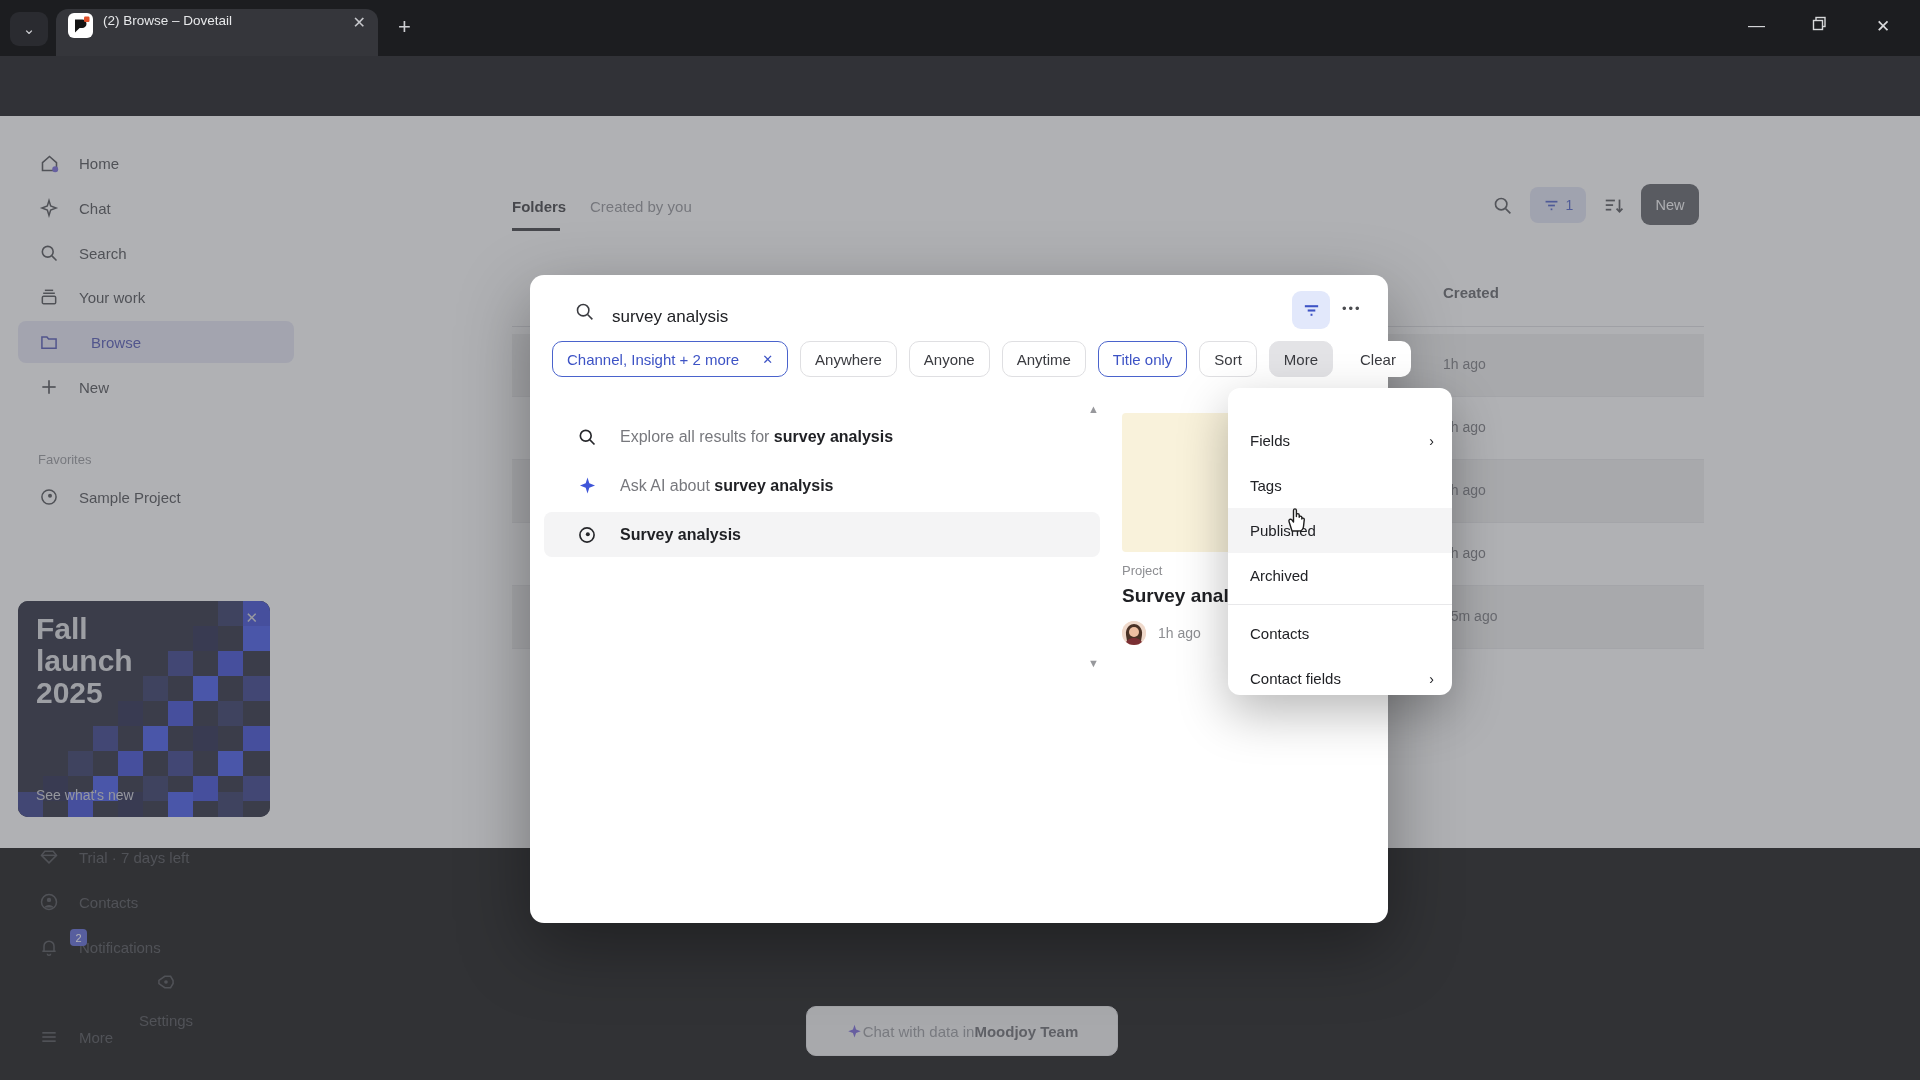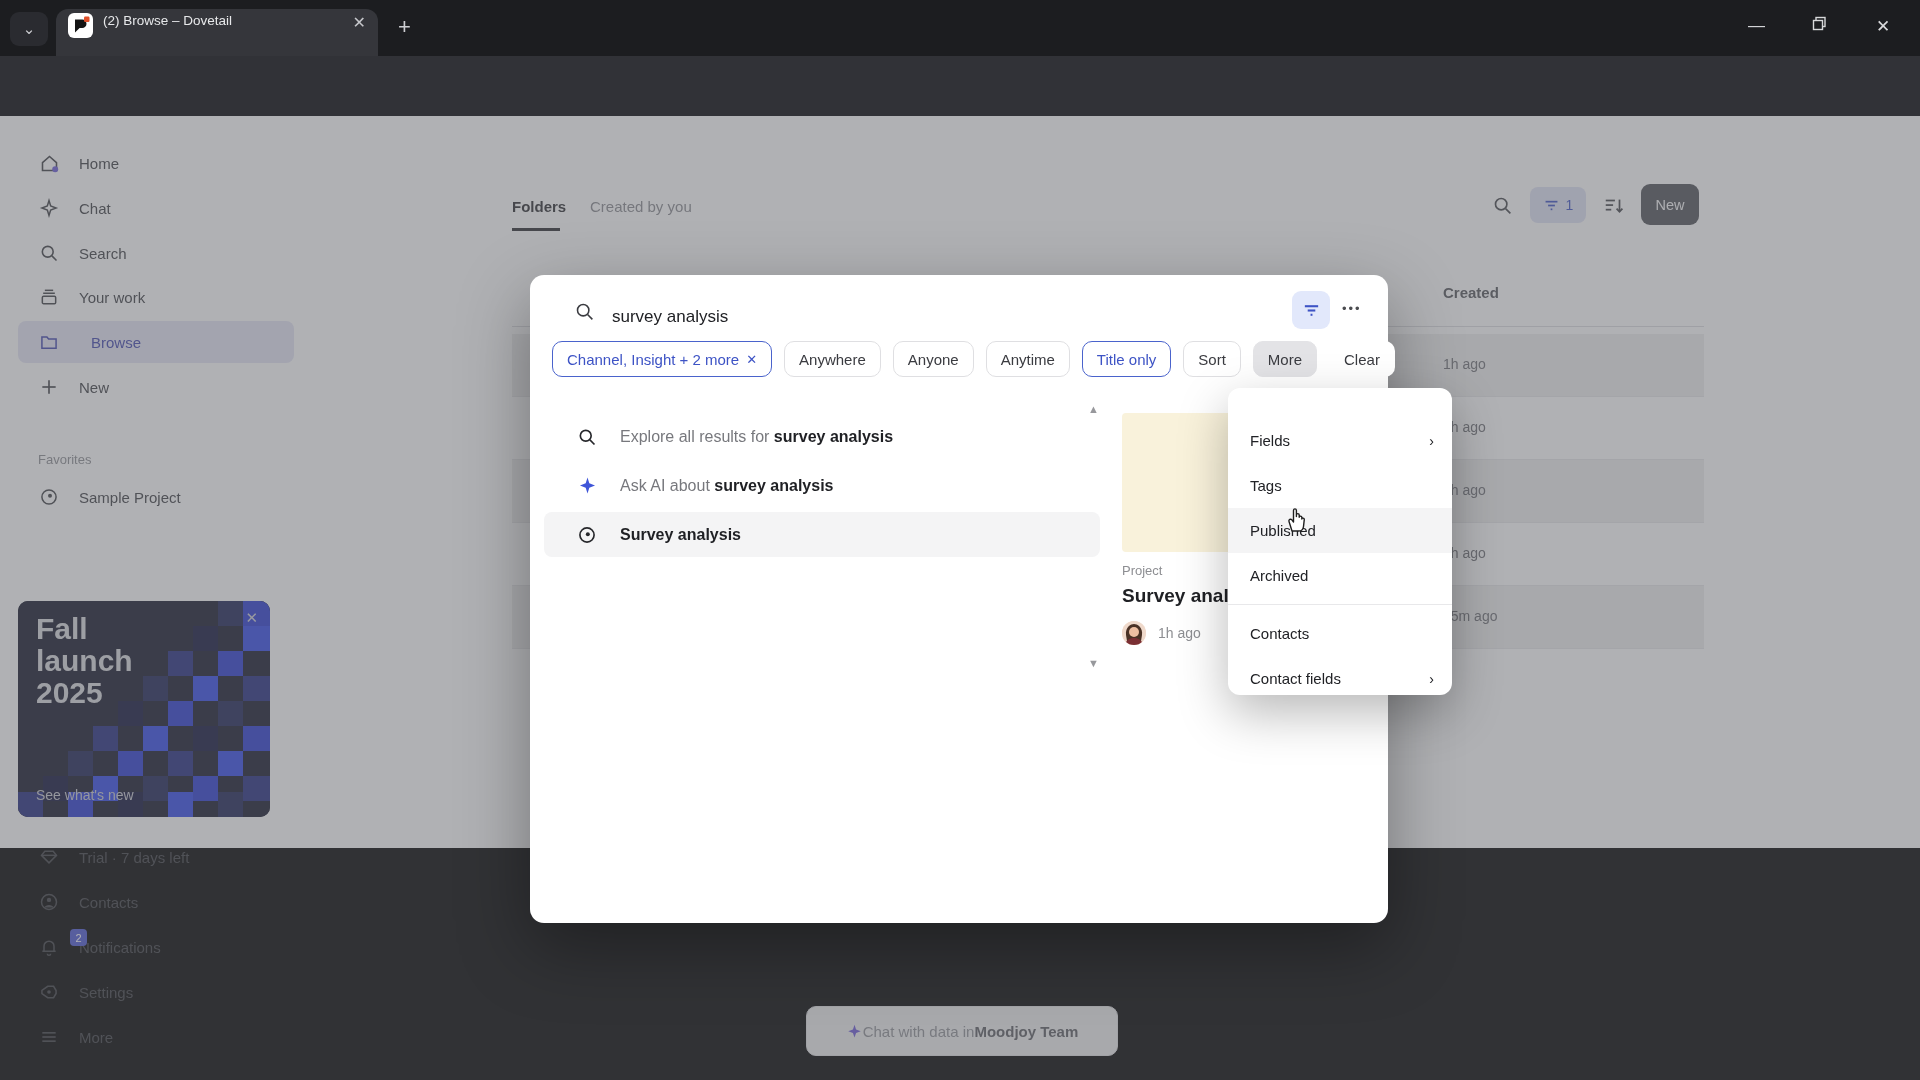--- a/index.html
+++ b/index.html
@@ -74,21 +74,21 @@
 
   
   #modal { left:530px; top:275px; width:858px; height:648px; background:#fff; border-radius:14px;
     box-shadow:0 24px 70px rgba(0,0,0,0.35); }
   #m-search-text { position:absolute; left:82px; top:32px; font-size:17px; color:#212226; }
   #m-filter-btn { position:absolute; left:762px; top:16px; width:38px; height:38px; border-radius:9px; background:#e2e8fb;
     display:flex; align-items:center; justify-content:center; }
   #m-dots { position:absolute; left:812px; top:26px; color:#4b4c50; font-size:13px; letter-spacing:2px; }
   #chips { position:absolute; left:22px; top:66px; display:flex; align-items:center; gap:12px; }
   .chip { height:36px; border-radius:10px; border:1.5px solid #dfdfe2; background:#fff; color:#3a3b40;
-    font-size:15px; display:flex; align-items:center; padding:4px 14px; gap:7px; white-space:nowrap; }
+    font-size:15px; display:flex; align-items:center; padding:4px 14px; gap:23px; white-space:nowrap; }
   .chip.blue { border-color:#4a63cc; color:#3d53c5; }
   .chip.pressed { background:#e3e3e6; border-color:#e3e3e6; }
   .chip.textonly { border-color:transparent; }
   .chip .x { font-size:13px; color:#3d53c5; }
   .rrow { position:absolute; left:14px; width:556px; height:45px; border-radius:8px; display:flex; align-items:center;
     gap:22px; padding-left:32px; font-size:16px; }
   .rrow.hl { background:#f4f4f5; }
   .rrow .pre { color:#77787d; white-space:pre; }
   .rrow .q { color:#1f2024; font-weight:700; }
   .car { position:absolute; left:558px; color:#97989c; font-size:11px; }
@@ -314,21 +314,21 @@
     <div class="abs side-item" style="top:810px;">
       <span class="ic" style="position:relative;">
         <svg width="20" height="20" viewBox="0 0 24 24" fill="none" stroke="#3f4045" stroke-width="1.8">
           <path d="M6 17 v-6 a6 6 0 0 1 12 0 v6 M4 17 h16"></path>
             <path d="M10 20 a2 2 0 0 0 4 0"></path>
         </svg>
         <span class="badge">2</span>
       </span>
         <span class="lbl">Notifications</span>
     </div>
-    <div class="abs side-item" style="top:855px;">
+    <div class="abs side-item" style="top:855px;flex-direction:column;">
       <span class="ic">
         <svg width="20" height="20" viewBox="0 0 24 24" fill="none" stroke="#3f4045" stroke-width="1.8">
           <path d="M10.2 3.5 h3.6 l5 3 v7 l-5 7 h-3.6 l-5 -7 v-7 Z" transform="rotate(90 12 12)"></path>
           <circle cx="12" cy="12" r="2.2" fill="#3f4045" stroke="none"></circle>
         </svg>
       </span>
         <span class="lbl">Settings</span>
     </div>
     <div class="abs side-item" style="top:900px;">
       <span class="ic">

